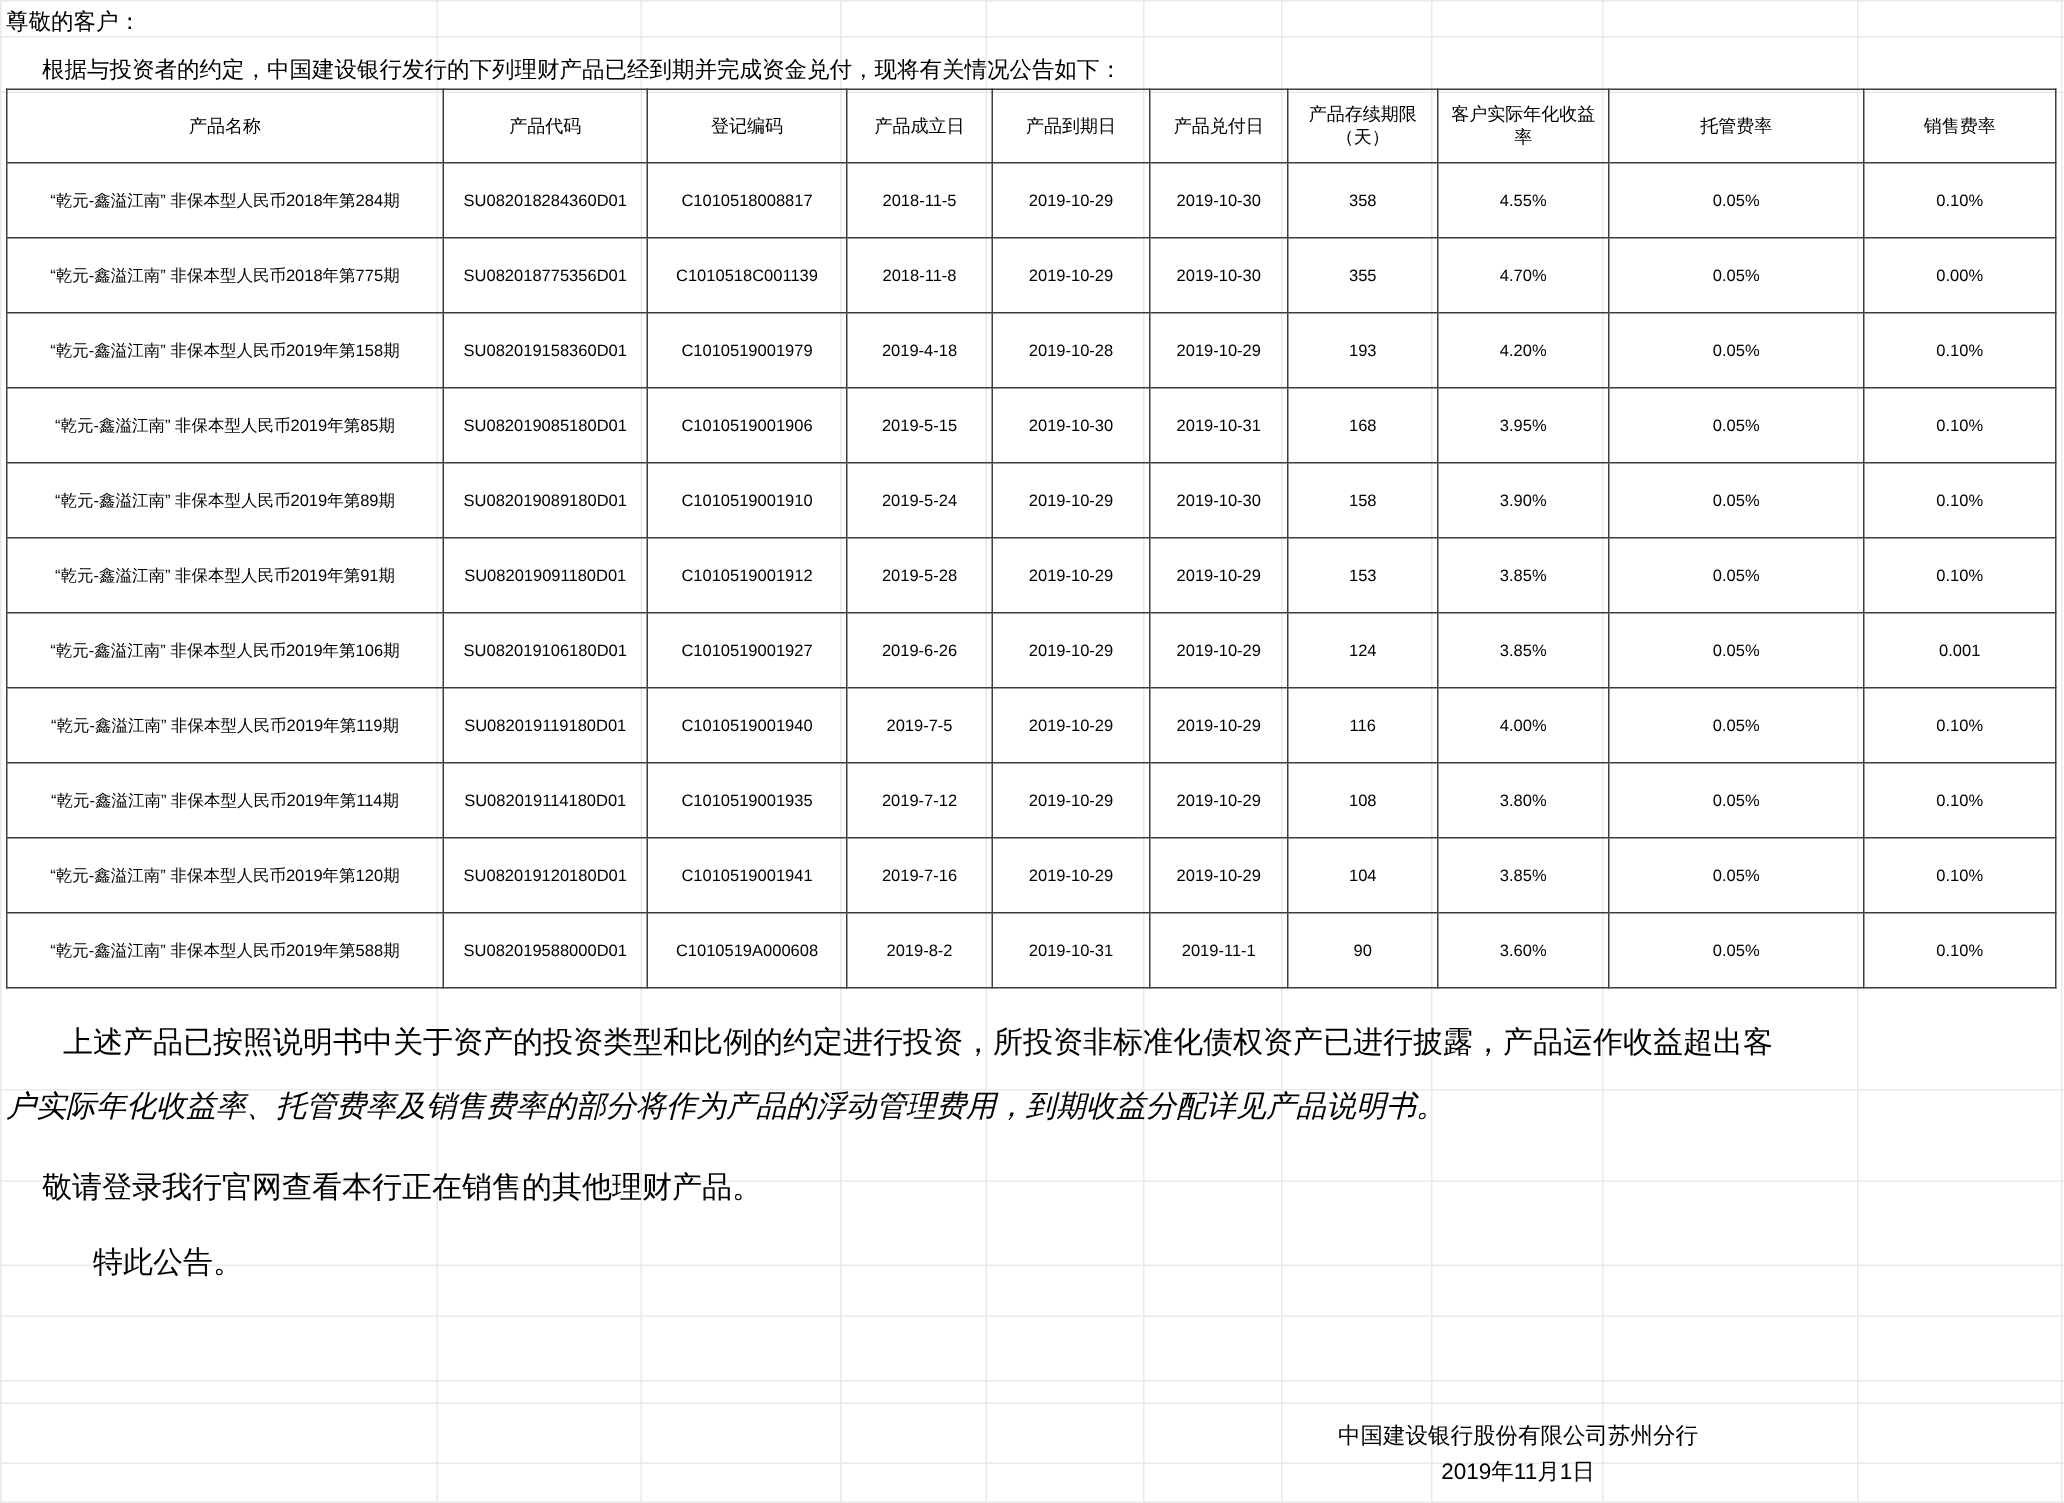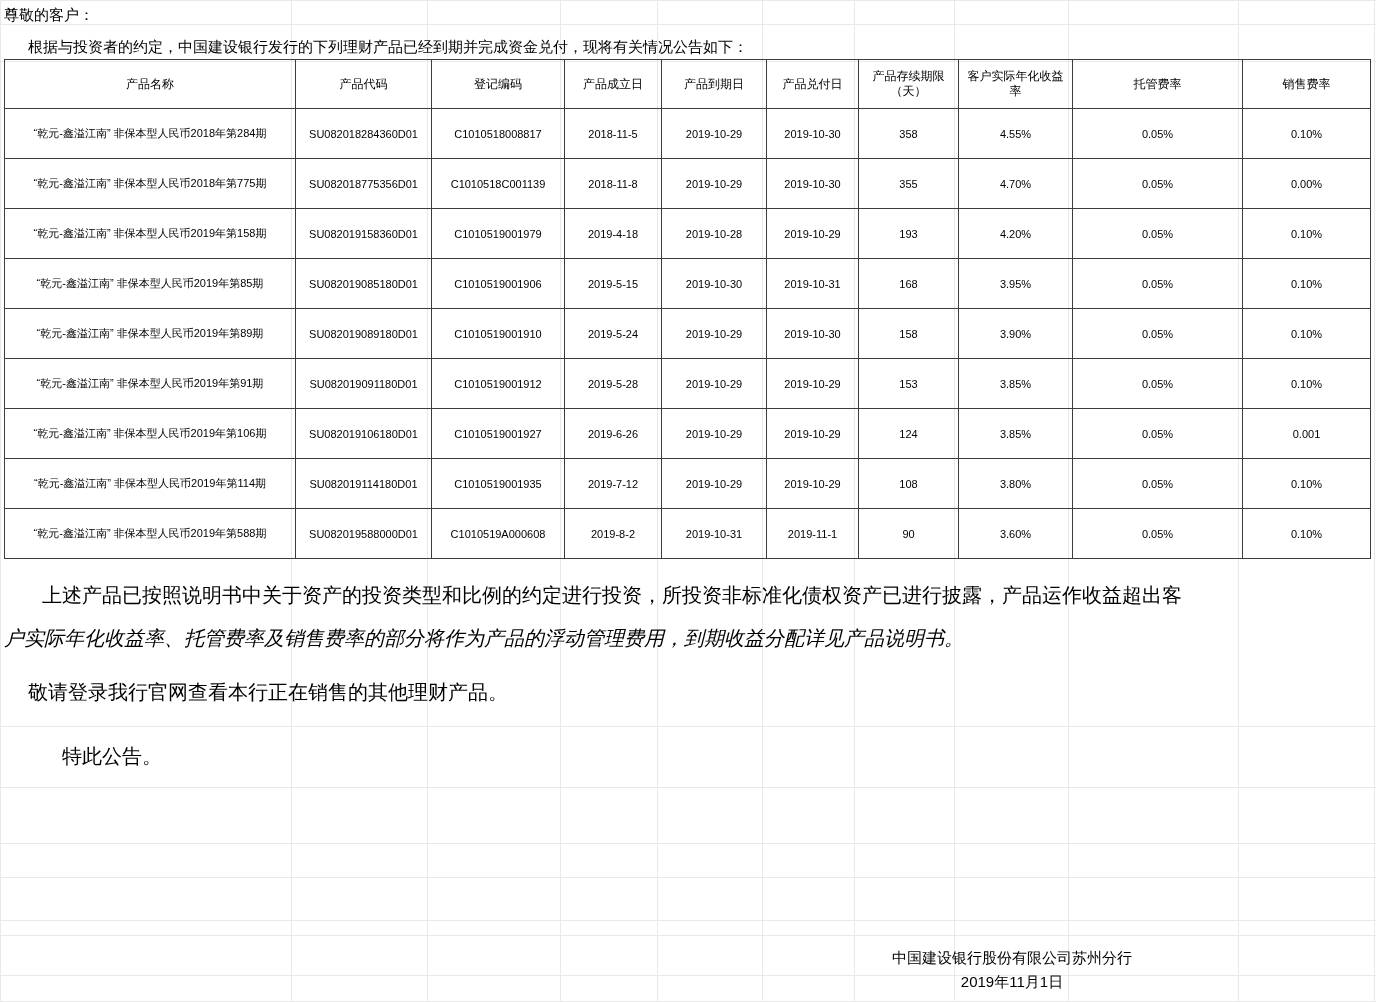--- a/index.html
+++ b/index.html
@@ -83,21 +83,21 @@
   .footnotes {
     position: relative;
     z-index: 2;
     font-size: 20px;
     line-height: 1.6;
     margin-left: 4px;
   }
   .footnotes .p1 { margin-top: 20px; text-indent: 38px; }
   .footnotes .p1b { margin-top: 11px; font-style: italic; }
   .footnotes .p2 { margin-top: 22px; text-indent: 24px; }
-  .footnotes .p3 { margin-top: 32px; text-indent: 58px; }
+  .footnotes .p3 { margin-top: 20px; text-indent: 58px; font-family: Liberation Mono, monospace; }
 
   .signature {
     position: absolute;
     right: 132px;
     bottom: 8px;
     z-index: 2;
     text-align: center;
     font-size: 15px;
     line-height: 1.6;
   }
@@ -253,28 +253,52 @@
         <td>C1010519001927</td>
         <td>2019-6-26</td>
         <td>2019-10-29</td>
         <td>2019-10-29</td>
         <td>124</td>
         <td>3.85%</td>
         <td>0.05%</td>
         <td>0.001</td>
       </tr>
       <tr>
+        <td class="prodname">“乾元-鑫溢江南” 非保本型人民币2019年第119期</td>
+        <td>SU082019119180D01</td>
+        <td>C1010519001940</td>
+        <td>2019-7-5</td>
+        <td>2019-10-29</td>
+        <td>2019-10-29</td>
+        <td>116</td>
+        <td>4.00%</td>
+        <td>0.05%</td>
+        <td>0.10%</td>
+      </tr>
+      <tr>
         <td class="prodname">“乾元-鑫溢江南” 非保本型人民币2019年第114期</td>
         <td>SU082019114180D01</td>
         <td>C1010519001935</td>
         <td>2019-7-12</td>
         <td>2019-10-29</td>
         <td>2019-10-29</td>
         <td>108</td>
         <td>3.80%</td>
+        <td>0.05%</td>
+        <td>0.10%</td>
+      </tr>
+      <tr>
+        <td class="prodname">“乾元-鑫溢江南” 非保本型人民币2019年第120期</td>
+        <td>SU082019120180D01</td>
+        <td>C1010519001941</td>
+        <td>2019-7-16</td>
+        <td>2019-10-29</td>
+        <td>2019-10-29</td>
+        <td>104</td>
+        <td>3.85%</td>
         <td>0.05%</td>
         <td>0.10%</td>
       </tr>
       <tr>
         <td class="prodname">“乾元-鑫溢江南” 非保本型人民币2019年第588期</td>
         <td>SU082019588000D01</td>
         <td>C1010519A000608</td>
         <td>2019-8-2</td>
         <td>2019-10-31</td>
         <td>2019-11-1</td>

